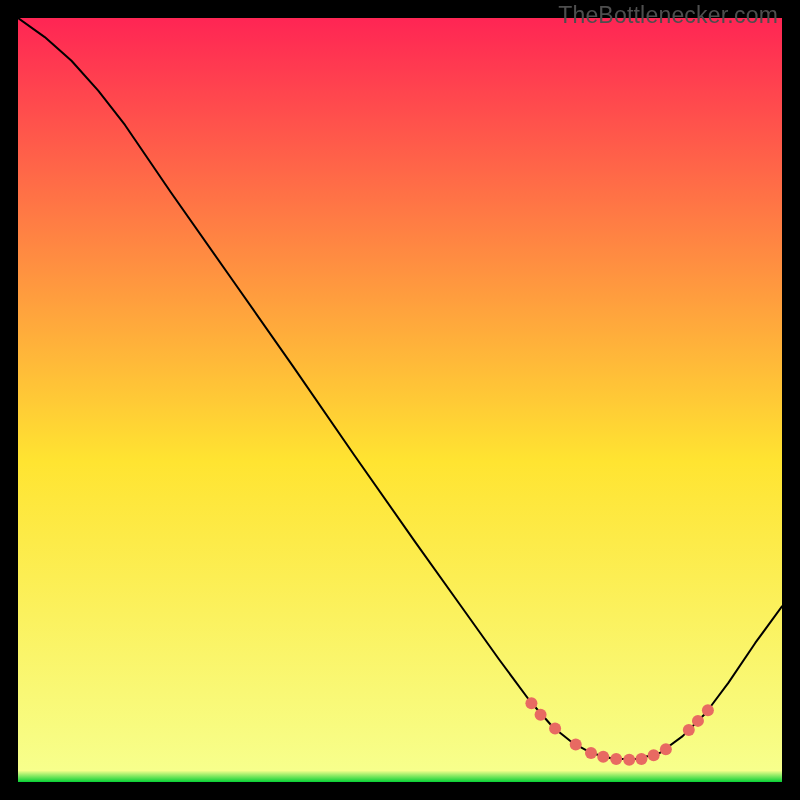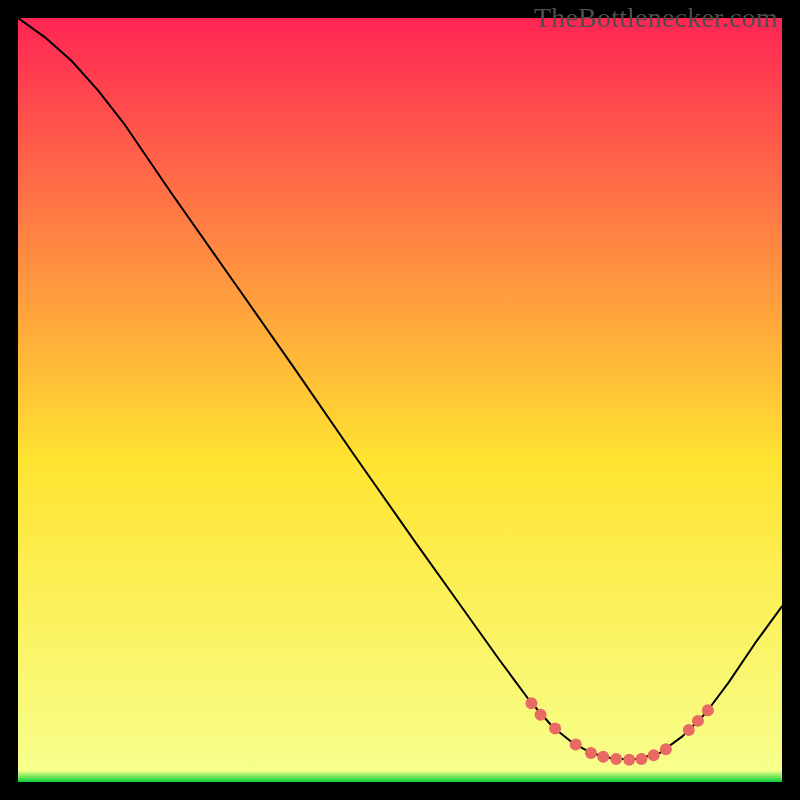--- a/index.html
+++ b/index.html
@@ -24,24 +24,23 @@
     left: 0;
     top: 0;
     width: 764px;
     height: 764px;
   }
   .watermark {
     position: absolute;
     top: 2px;
     right: 22px;
     color: #4e4e4e;
-    font-size: 28px;
+    font-size: 23px;
     font-weight: 500;
     letter-spacing: 0.2px;
-    font-family: Liberation Serif, serif;
   }
 </style>
 </head>
 <body>
 
 <div class="frame">
   <svg class="plot" viewBox="0 0 764 764" preserveAspectRatio="none">
     <defs>
       <linearGradient id="bg-grad" x1="0" y1="0" x2="0" y2="1">
         <stop offset="0" stop-color="#ff2554"></stop>

